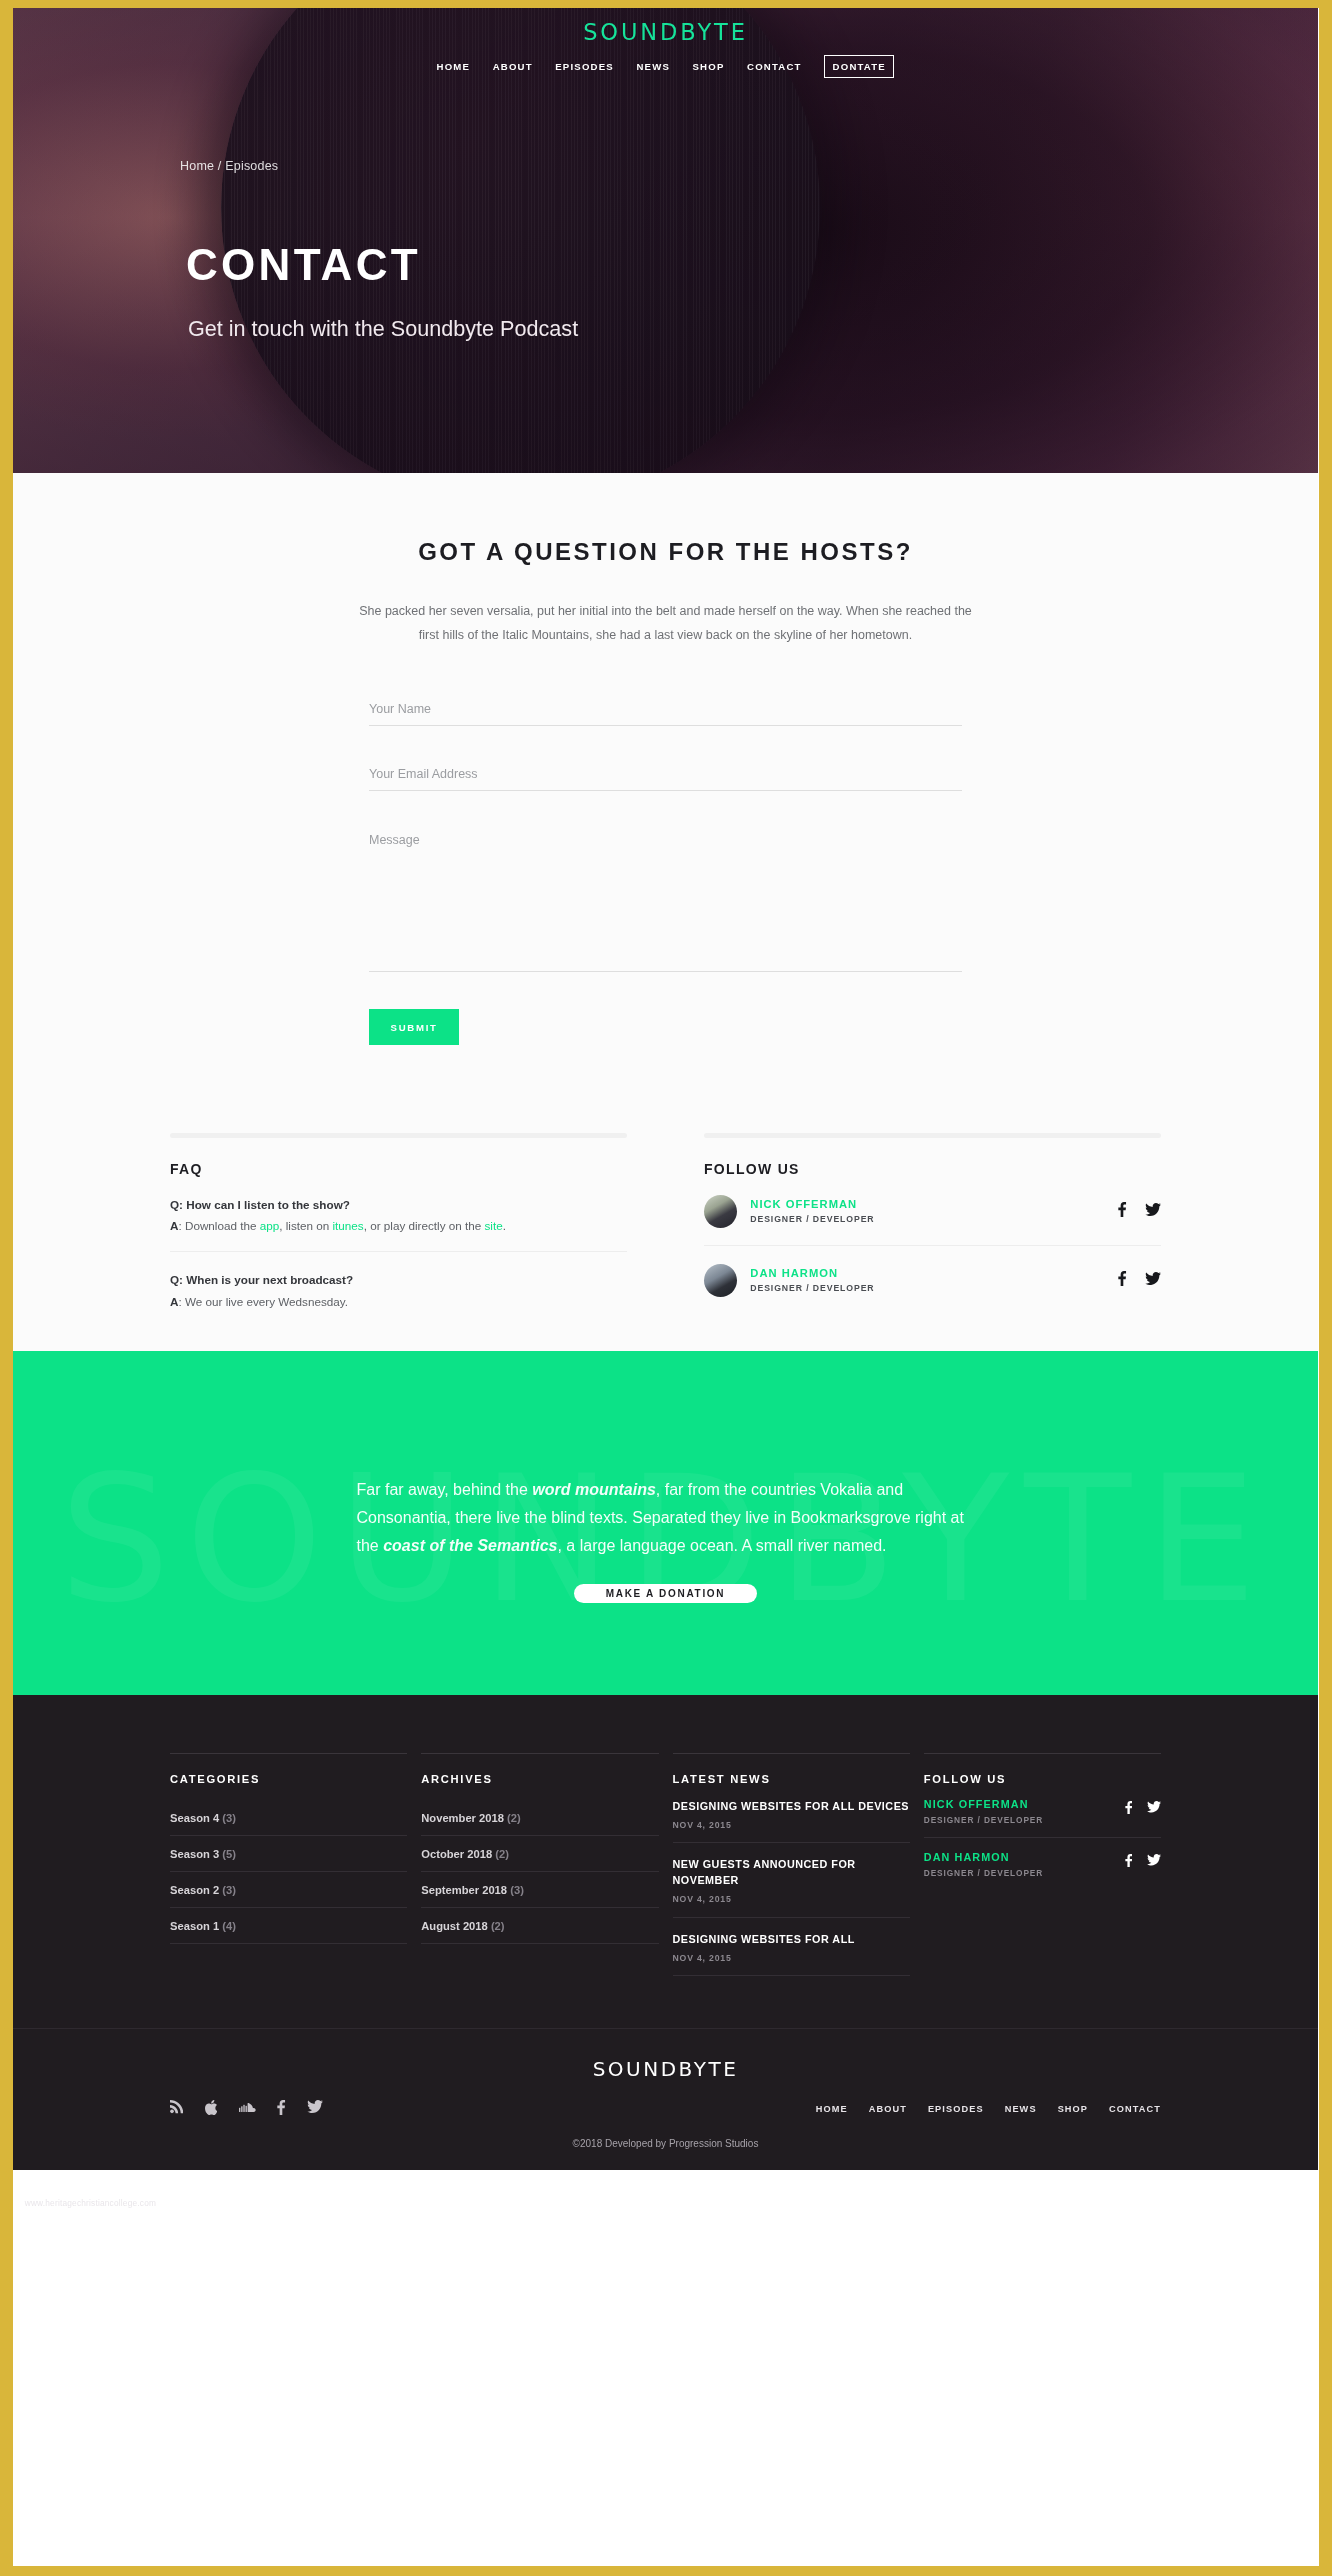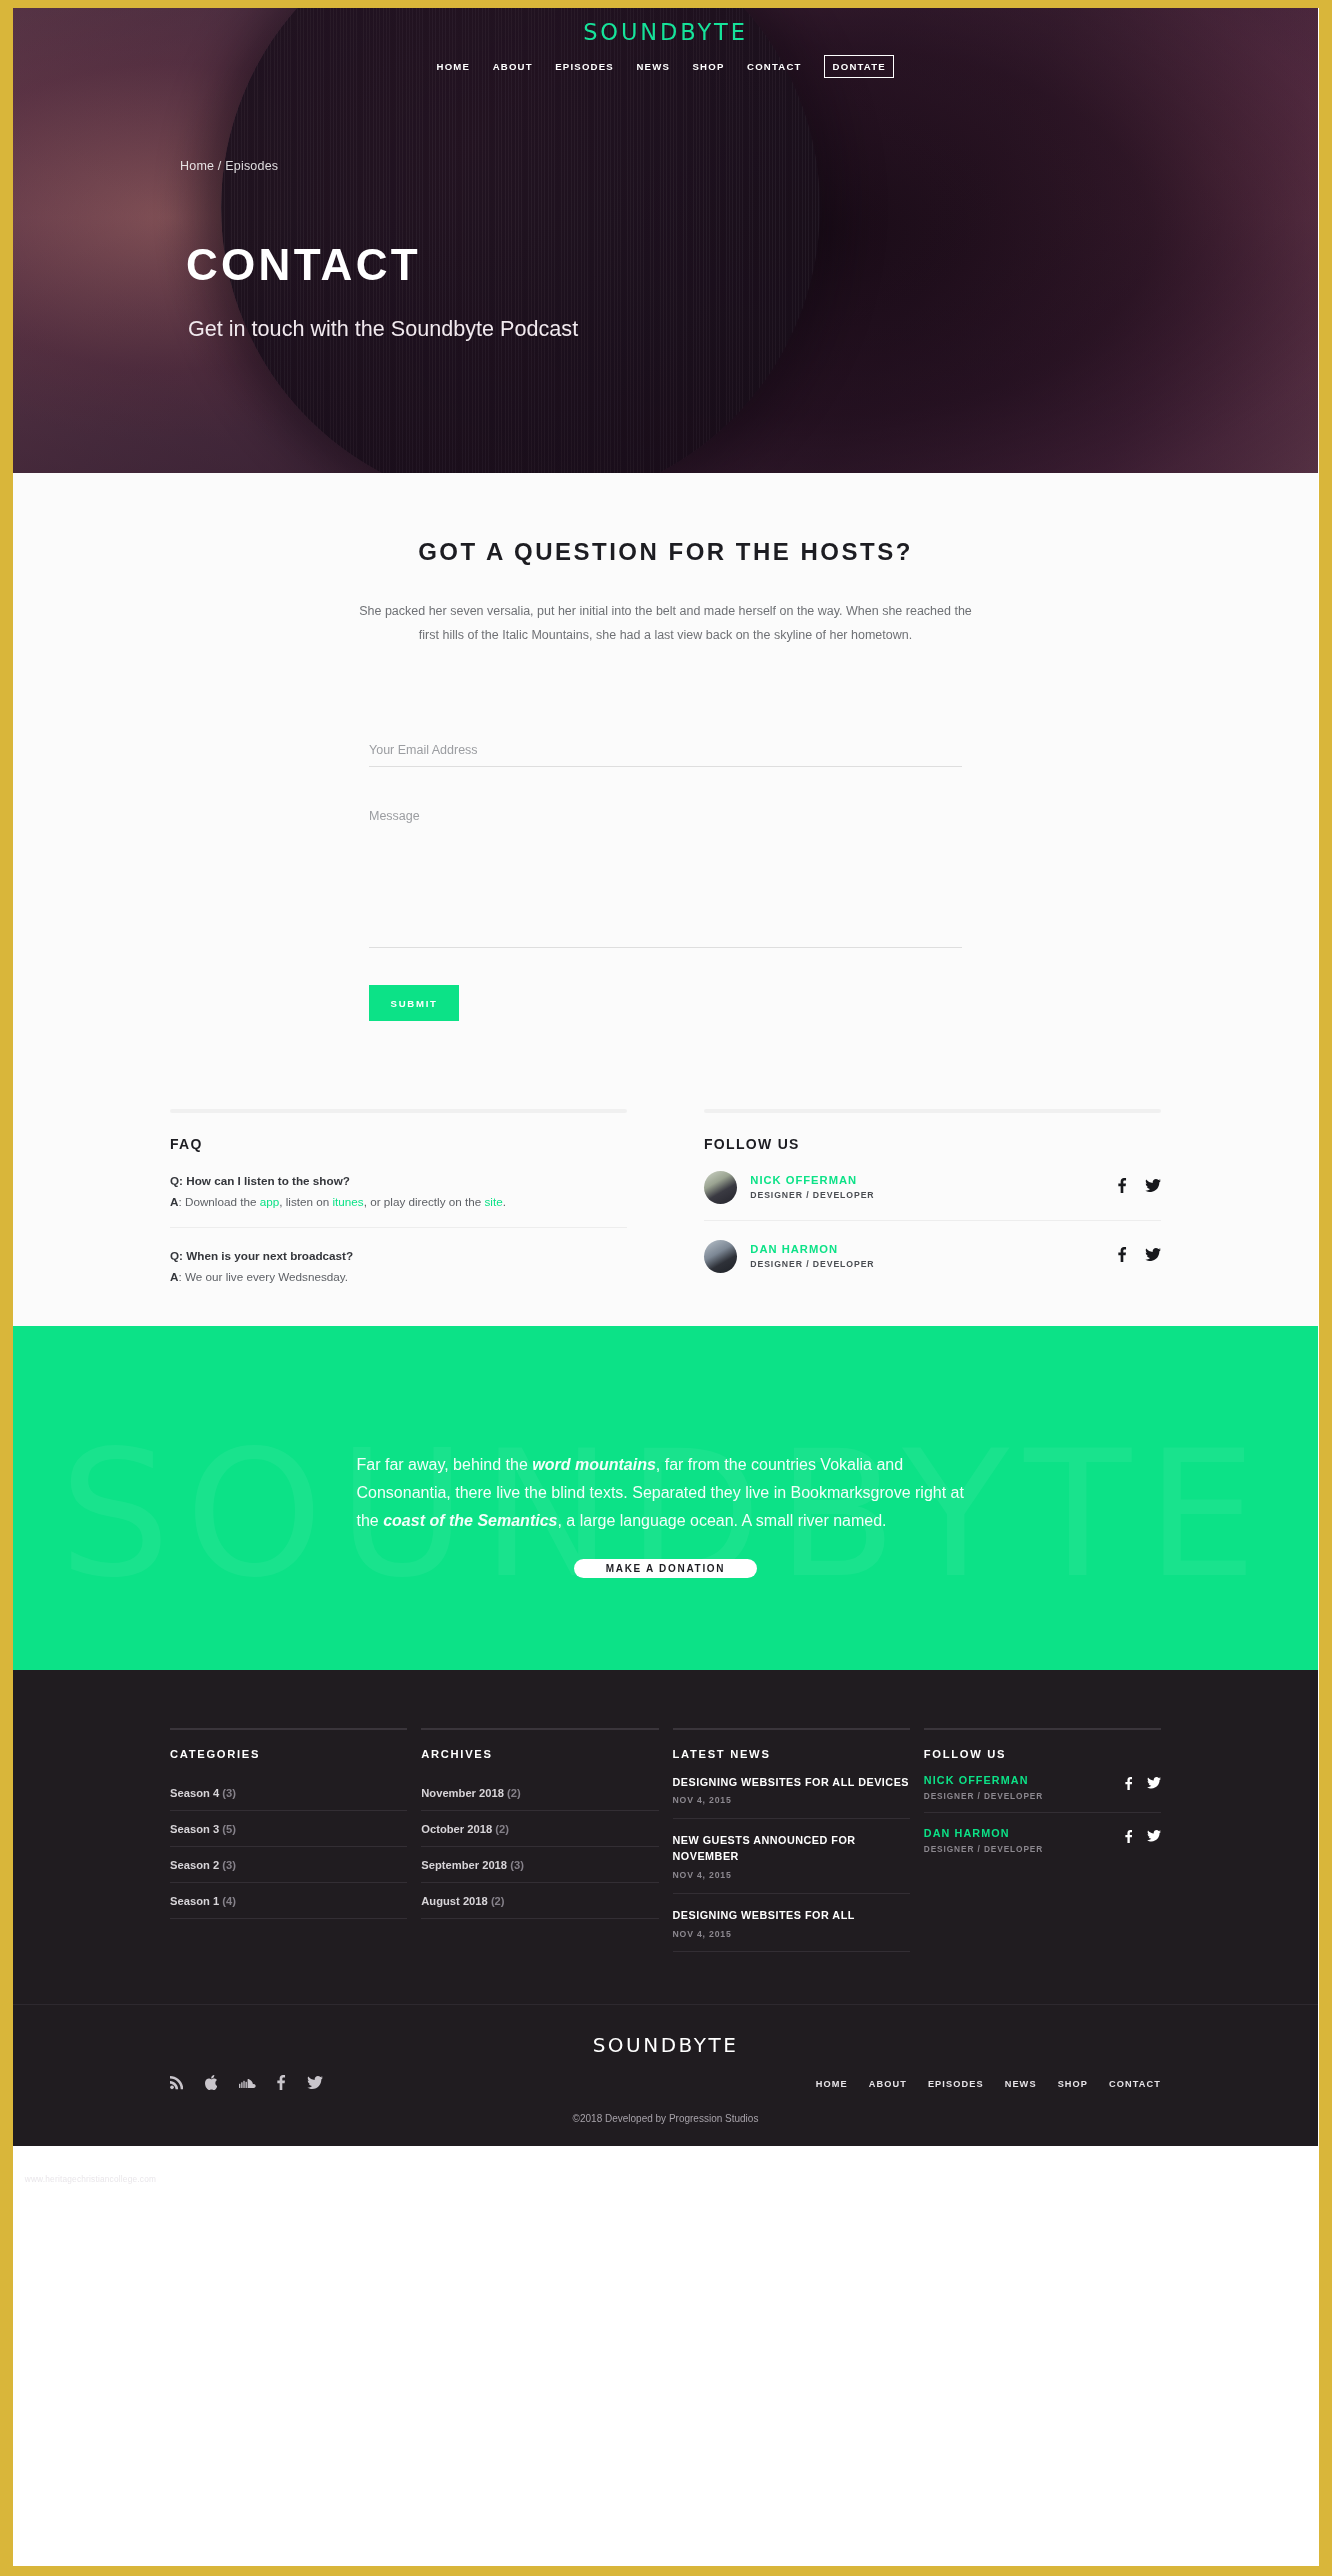--- a/index.html
+++ b/index.html
@@ -350,20 +350,21 @@
     <h1 class="hero-title">CONTACT</h1>
     <div class="hero-sub">Get in touch with the Soundbyte Podcast</div>
   </section>
 
   <section class="body-sec">
     <div class="wrap">
       <h2 class="sec-title">GOT A QUESTION FOR THE HOSTS?</h2>
       <p class="sec-desc">She packed her seven versalia, put her initial into the belt and made herself on the way. When she reached the first hills of the Italic Mountains, she had a last view back on the skyline of her hometown.</p>
 
       <form class="form">
+        <input class="field f1" type="text" placeholder="Your Name" style="">
         <div class="gap"></div>
         <input class="field" type="text" placeholder="Your Email Address" style="">
         <div class="gap"></div>
         <textarea class="field msg" placeholder="Message" style=""></textarea>
         <button type="button" class="submit">SUBMIT</button>
       </form>
     </div>
 
     <div class="two-col">
 

